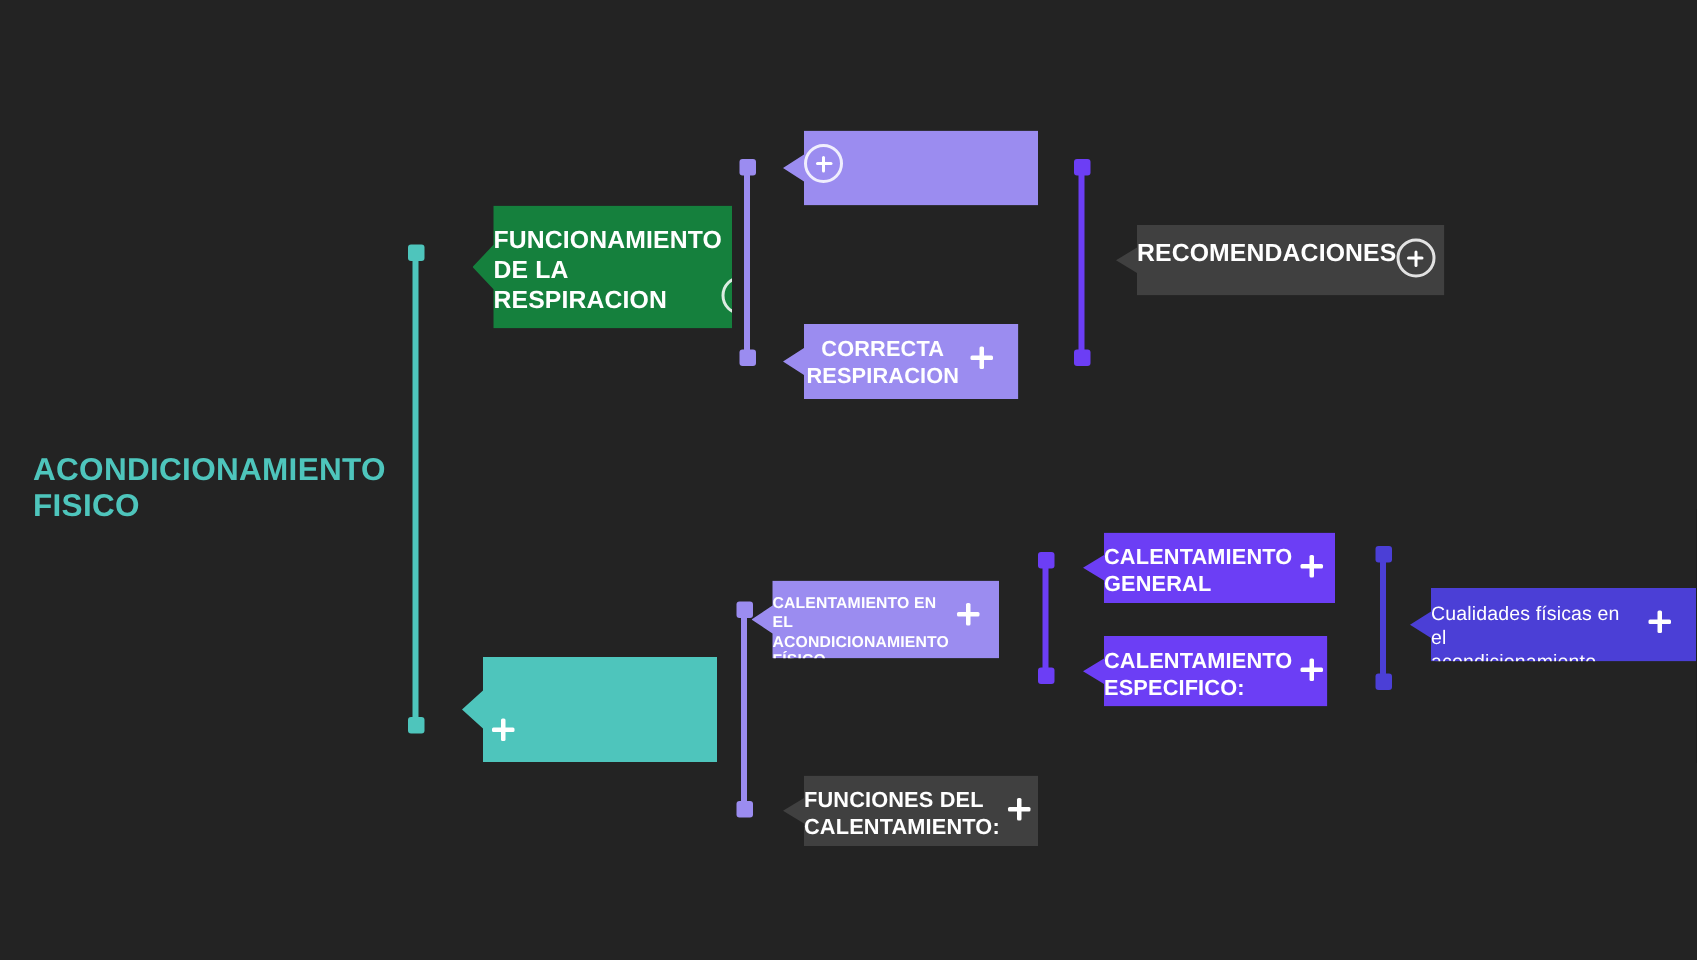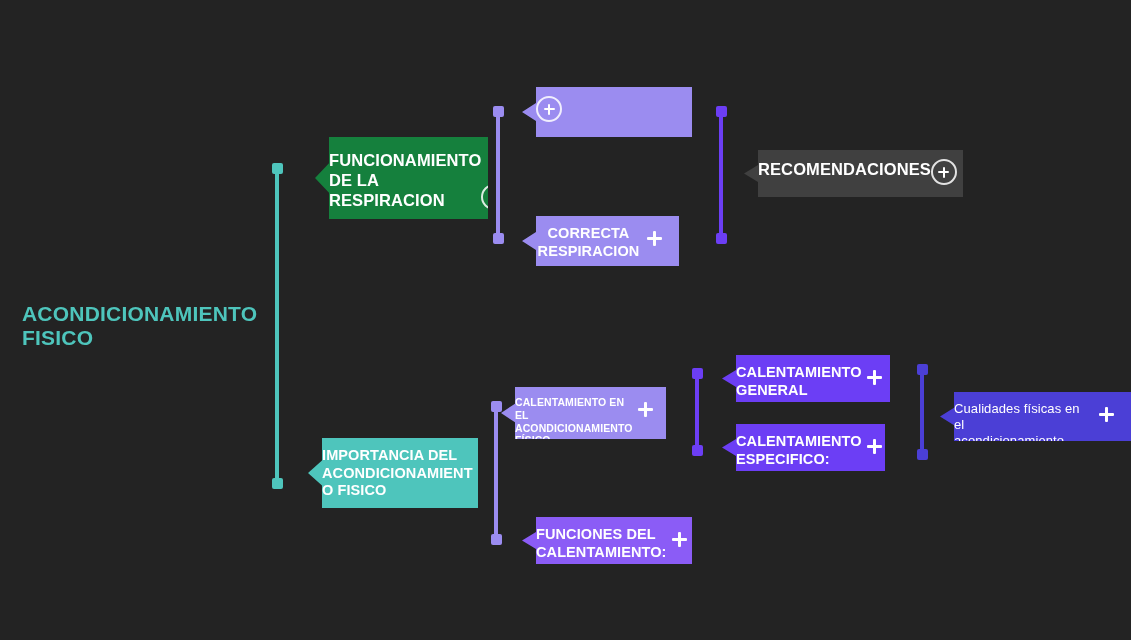--- a/index.html
+++ b/index.html
@@ -184,36 +184,33 @@
           <div class="badge plus-plain"></div>
         </div>
       </div>
       <div class="node" style="left: 744px; top: 150px; width: 219px; height: 47px; background: #404040;">
         <div class="node-label t-lg">RECOMENDACIONES</div>
         <div style="display: flex; flex: 0 0 auto; align-items: center;">
           <div class="badge plus-ring"></div>
         </div>
       </div>
       <div class="node" style="left: 308px; top: 438px; width: 170px; height: 70px; background: rgb(78, 197, 188); align-items: stretch;">
-        <div class="node-label t-md">IMPORTANCIA DEL
-ACONDICIONAMIENT
-O FISICO</div>
         <div style="display: flex; flex: 0 0 auto; align-items: flex-end;">
           <div class="badge plus-plain"></div>
         </div>
       </div>
       <div class="node" style="left: 501px; top: 387px; width: 165px; height: 52px; background: rgb(155, 140, 240);">
         <div class="node-label t-sm">CALENTAMIENTO EN EL
 ACONDICIONAMIENTO
 FÍSICO</div>
         <div style="display: flex; flex: 0 0 auto; align-items: center;">
           <div class="badge plus-plain"></div>
         </div>
       </div>
-      <div class="node" style="left: 522px; top: 517px; width: 170px; height: 47px; background: #8b5cf6;">
+      <div class="node" style="left: 522px; top: 517px; width: 170px; height: 47px; background: #404040;">
         <div class="node-label t-md">FUNCIONES DEL
 CALENTAMIENTO:</div>
         <div style="display: flex; flex: 0 0 auto; align-items: center;">
           <div class="badge plus-plain"></div>
         </div>
       </div>
       <div class="node" style="left: 722px; top: 355px; width: 168px; height: 47px; background: rgb(108, 62, 245);">
         <div class="node-label t-md">CALENTAMIENTO
 GENERAL</div>
         <div style="display: flex; flex: 0 0 auto; align-items: center;">

